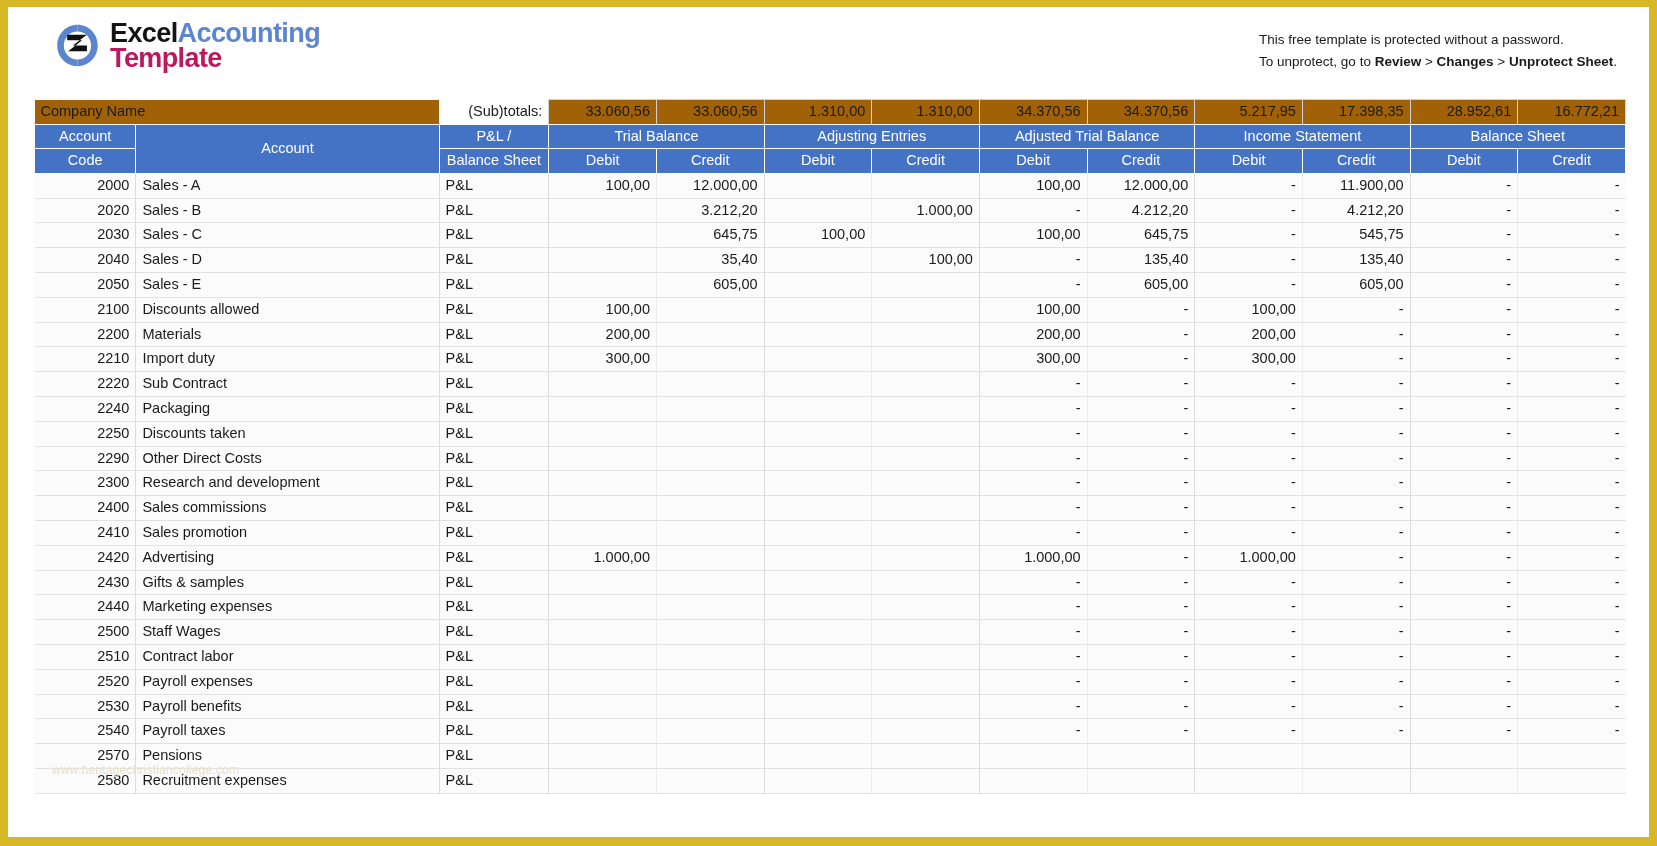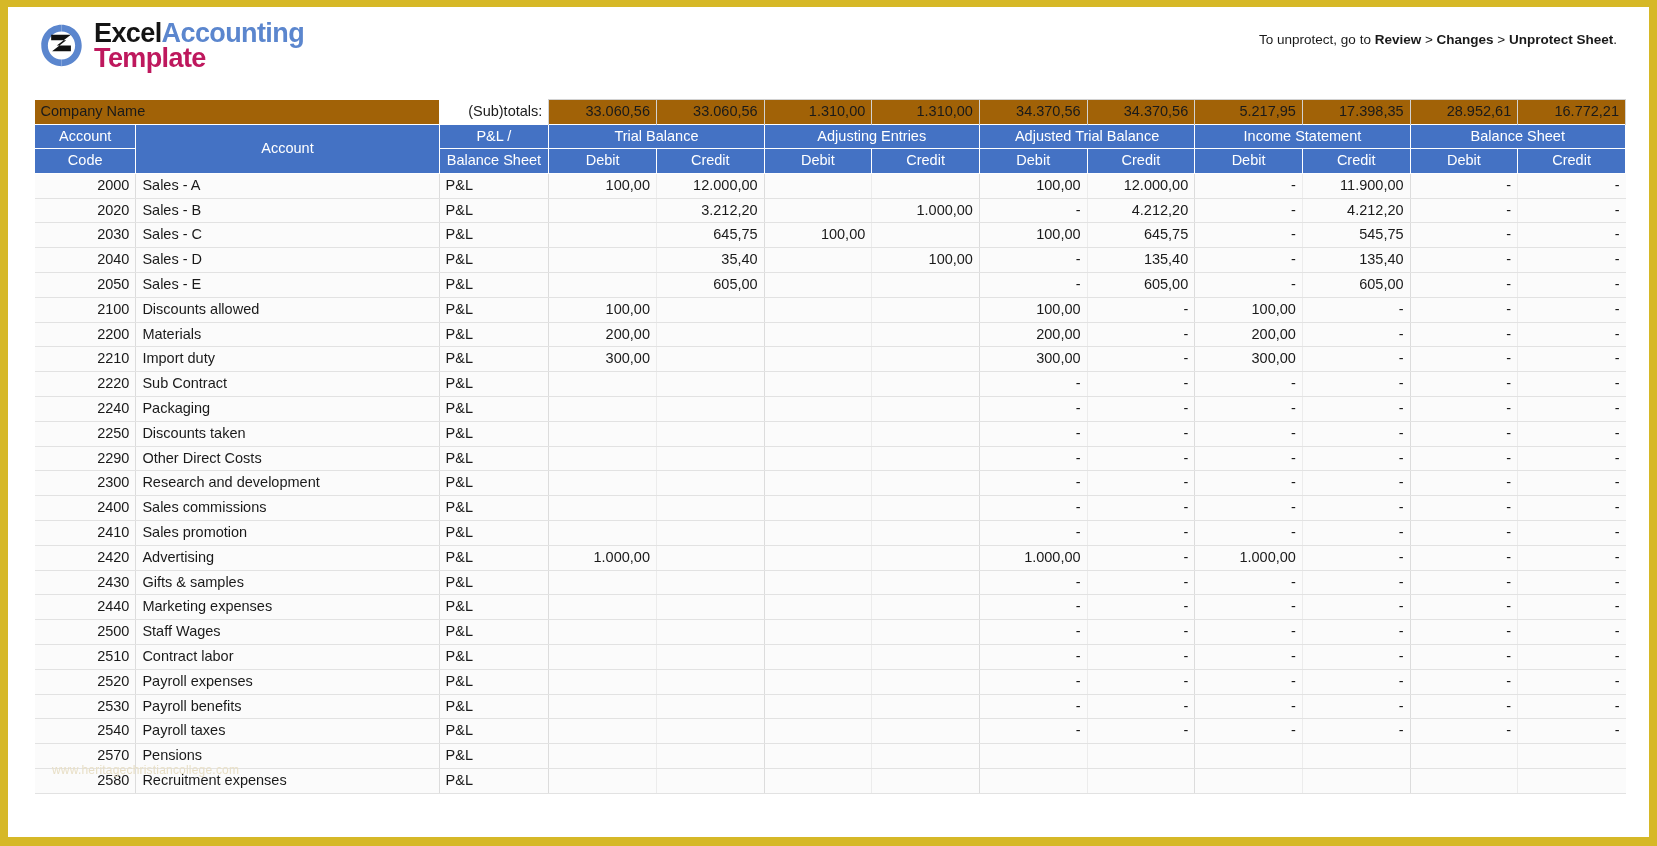--- a/index.html
+++ b/index.html
@@ -26,21 +26,21 @@
     padding: 0 22px;
   }
 
   
   .topbar {
     position: relative;
     height: 92px;
   }
   .logo-wrap {
     position: absolute;
-    left: 8px; top: 14px;
+    left: 24px; top: 14px;
     display: flex; align-items: center;
   }
   .logo-mark { width: 47px; height: 47px; flex: none; }
   .logo-text {
     margin-left: 9px;
     line-height: 0.92;
     white-space: nowrap;
   }
   .logo-line1 { font-size: 27px; font-weight: bold; letter-spacing: -0.6px; }
   .logo-line2 { font-size: 27px; font-weight: bold; letter-spacing: -0.6px; color: #be185d; }
@@ -192,20 +192,21 @@
       </svg>
       <div class="logo-text">
         <div class="logo-line1">
           <span class="lt-dark">Excel</span><span class="lt-blue">Accounting</span>
         </div>
         <div class="logo-line2">Template</div>
       </div>
     </div>
 
     <div class="notice">
+      <div>This free template is protected without a password.</div>
       <div><span>To unprotect, go to </span><b>Review</b><span> &gt; </span><b>Changes</b><span> &gt; </span><b>Unprotect Sheet</b><span>.</span></div>
     </div>
   </div>
 
 
   <table class="sheet">
     <colgroup>
       <col class="c-code">
           <col class="c-name">
           <col class="c-pl">

